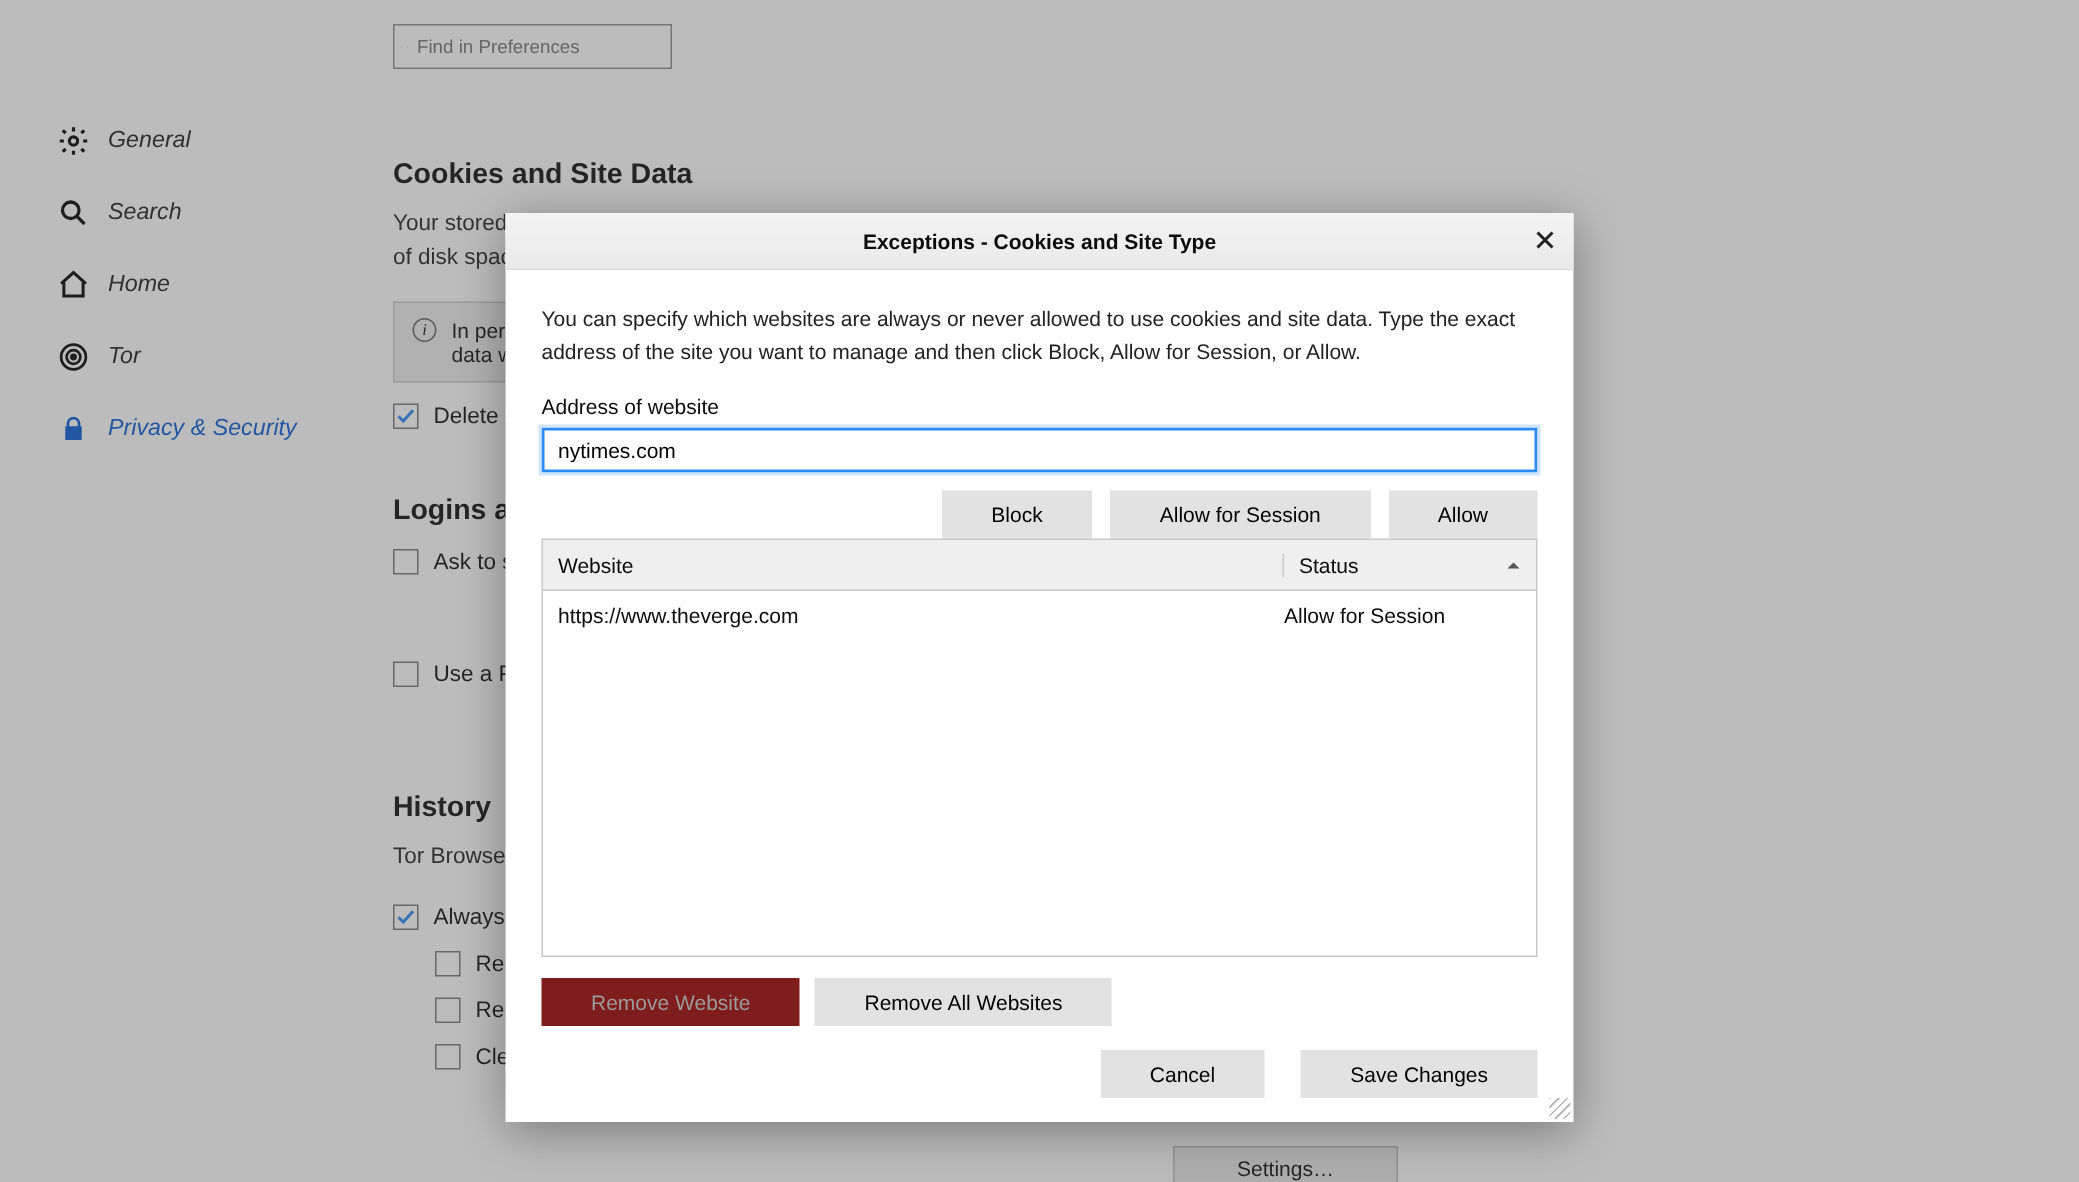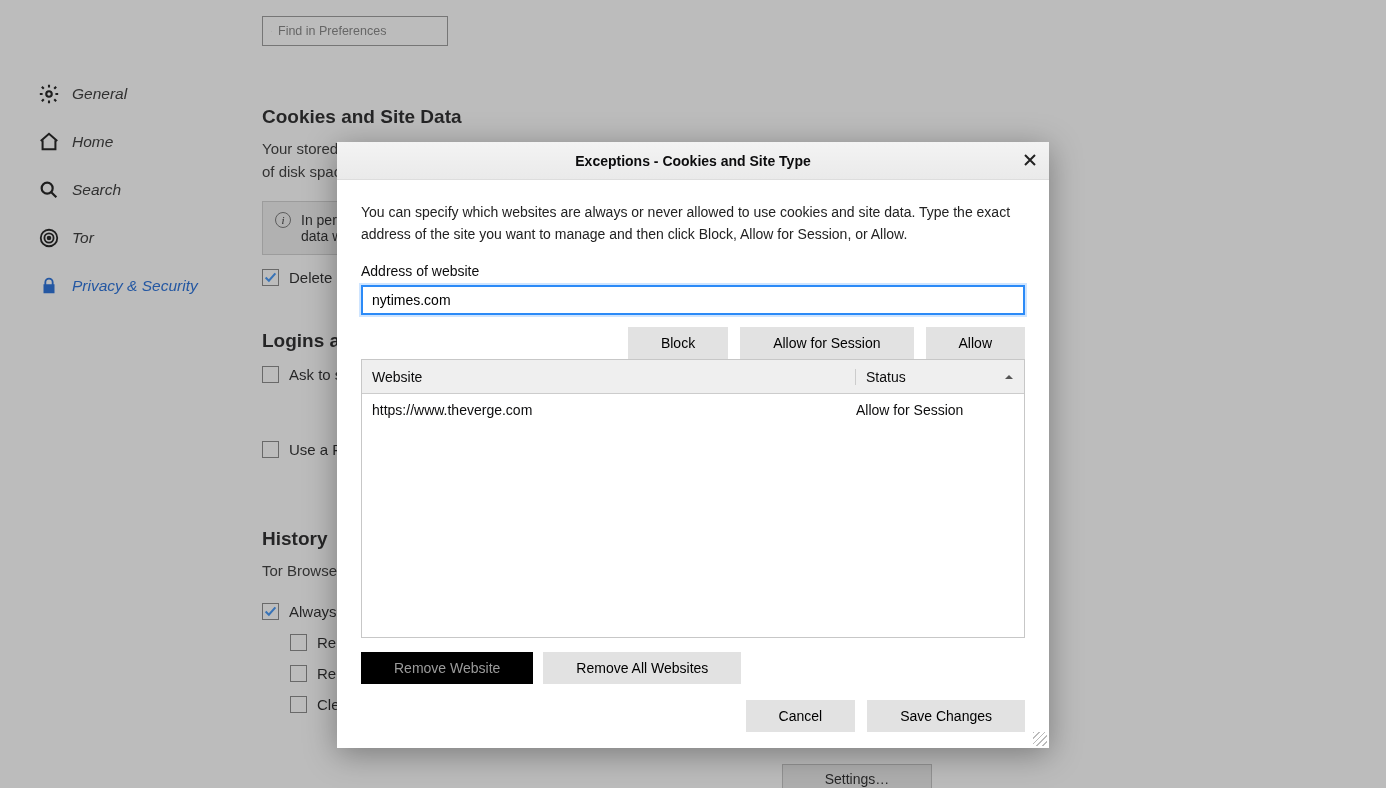--- a/index.html
+++ b/index.html
@@ -136,21 +136,21 @@
   font-size: 14px;
 }
 .btn-row { display:flex; gap:12px; justify-content:flex-end; margin-top: 12px; }
 .btn {
   background: #e2e2e2;
   border: none;
   padding: 8px 33px;
   font-size: 14px;
   cursor: pointer;
 }
-.btn.disabled { color: #9b9b9b; background: #000000; cursor: default; text-align: right; }
+.btn.disabled { color: #9b9b9b; background: #7f1d1d; cursor: default; text-align: right; }
 .table-wrap {
   border: 1px solid #c7c7c7;
   flex: 1;
   display: flex;
   flex-direction: column;
   min-height: 230px;
 }
 .table-head {
   display:flex;
   background: #efefef;
@@ -163,21 +163,21 @@
   flex: 1;
   border-right: 1px solid #ccc;
   padding: 0 10px;
 }
 .th-status { width: 168px; padding: 0 10px; display:flex; align-items:center; justify-content:space-between;}
 .table-body { flex:1; }
 .t-row { display:flex; padding: 8px 10px; font-size: 14px; }
 .t-row .c-web { flex:1; }
 .t-row .c-status { width: 158px; }
 .lower-btns-left { display:flex; gap: 10px; margin-top: 14px; }
-.footer-btns { display:flex; gap:12px; justify-content:flex-end; margin-top: auto; padding-top: 16px; }
+.footer-btns { display:flex; gap:24px; justify-content:flex-end; margin-top: auto; padding-top: 16px; }
 .resize-grip {
   position:absolute; right:2px; bottom:2px;
   width:14px; height:14px;
 }
 .resize-grip::before{
   content:""; position:absolute; inset:0;
   background: repeating-linear-gradient(135deg, #bbb 0 1px, transparent 1px 4px);
 }
 </style>
 </head>
@@ -191,36 +191,36 @@
         <svg viewBox="0 0 24 24" fill="none" stroke="#000" stroke-width="2.3">
             <circle cx="12" cy="12" r="3"></circle>
             <path d="M12 2v3M12 19v3M4.2 4.2l2.1 2.1M17.7 17.7l2.1 2.1M2 12h3M19 12h3M4.2 19.8l2.1-2.1M17.7 6.3l2.1-2.1"></path>
           </svg>
       </span>
       <span>General</span>
     </div>
 
     <div class="sidebar-item">
       <span class="si-icon">
+        <svg viewBox="0 0 24 24" fill="none" stroke="#000" stroke-width="2.4">
+            <circle cx="10" cy="10" r="6"></circle>
+            <path d="M20 20l-5.5-5.5"></path>
+          </svg>
+      </span>
+      <span>Search</span>
+    </div>
+
+    <div class="sidebar-item">
+      <span class="si-icon">
         <svg viewBox="0 0 24 24" fill="none" stroke="#000" stroke-width="2.2">
             <path d="M3 11l9-8 9 8"></path>
             <path d="M5 10v10h14V10"></path>
           </svg>
       </span>
       <span>Home</span>
-    </div>
-
-    <div class="sidebar-item">
-      <span class="si-icon">
-        <svg viewBox="0 0 24 24" fill="none" stroke="#000" stroke-width="2.4">
-            <circle cx="10" cy="10" r="6"></circle>
-            <path d="M20 20l-5.5-5.5"></path>
-          </svg>
-      </span>
-      <span>Search</span>
     </div>
 
     <div class="sidebar-item">
       <span class="si-icon">
         <svg viewBox="0 0 24 24" fill="none" stroke="#000" stroke-width="2">
             <circle cx="12" cy="12" r="9"></circle>
             <circle cx="12" cy="12" r="5"></circle>
             <circle cx="12" cy="12" r="1.5" fill="#000"></circle>
           </svg>
       </span>

